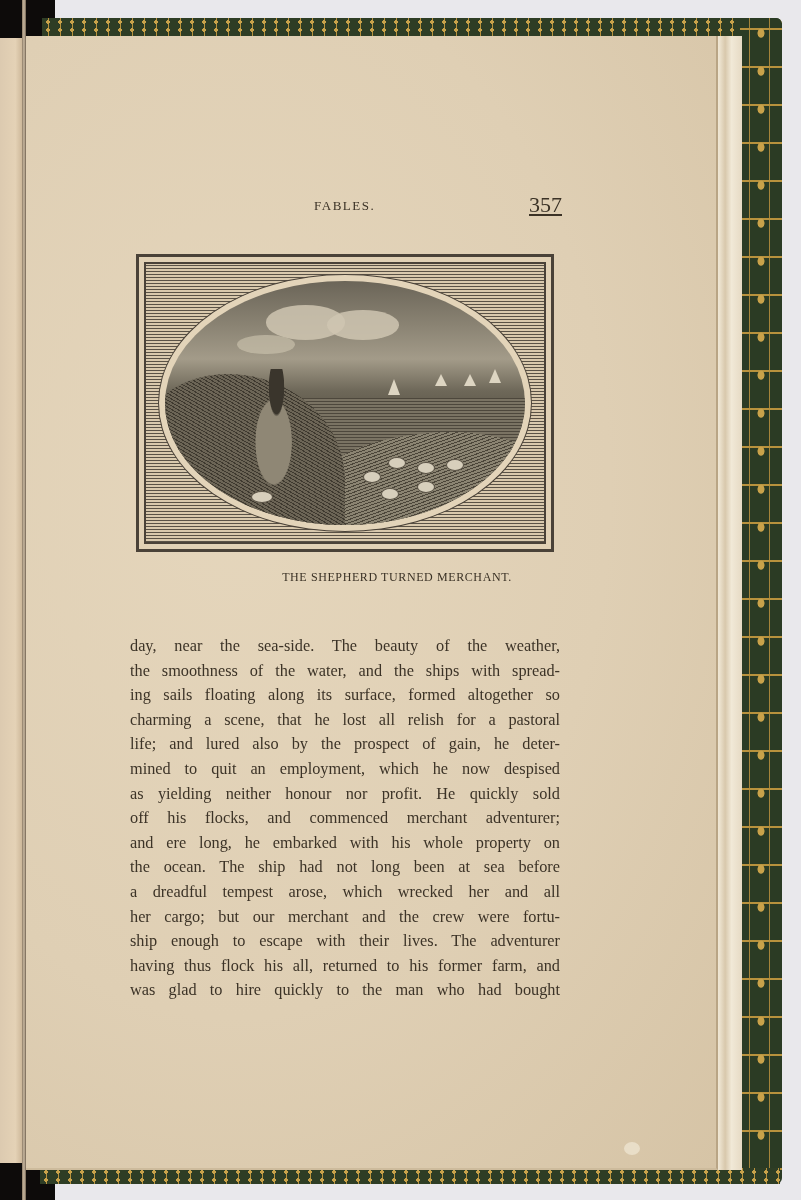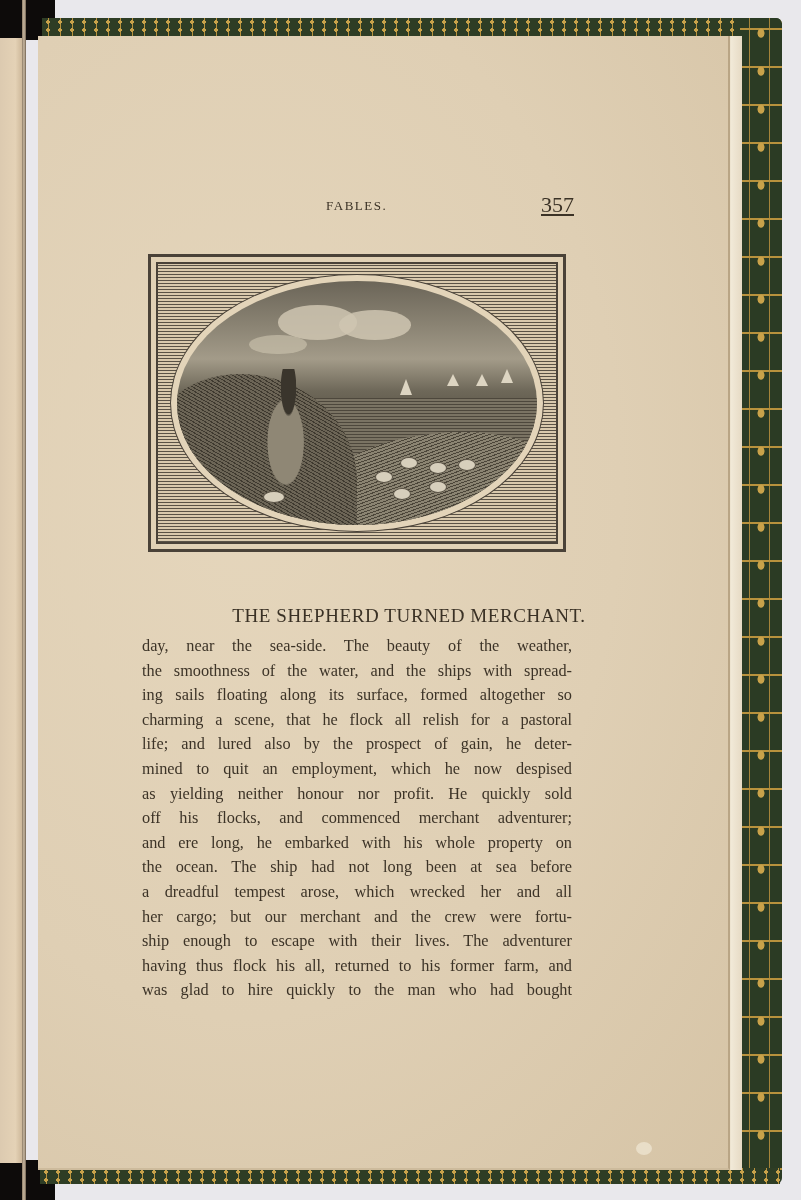--- a/index.html
+++ b/index.html
@@ -46,21 +46,20 @@
     
     .edge-a { position:absolute; left:700px; top:36px; width:42px; height:1134px;
       background: linear-gradient(90deg,#c9b79c 0%, #e8dcc6 20%, #efe6d3 45%, #d8c8ac 60%, #f1e9d7 75%, #e6dac4 100%); }
     
     .page {
       position:absolute; left:26px; top:36px; width:690px; height:1132px;
       background:
         radial-gradient(ellipse at 30% 40%, #e5d6bc 0%, #dfcfb4 55%, #d6c4a6 100%);
       border-right:2px solid #b9a585;
       border-bottom:2px solid #cdbb9c;
-      margin-left:12px;
     }
     .running-head {
       position:absolute; left:288px; top:162px; font-size:13px; letter-spacing:1.5px; color:#3b3226;
     }
     .page-number {
       position:absolute; left:503px; top:156px; font-size:22px; color:#3b3226;text-decoration:underline;
     }
     
     .plate {
       position:absolute; left:110px; top:218px; width:418px; height:298px;
@@ -85,22 +84,22 @@
     .hill-left { position:absolute; left:-10%; top:38%; width:60%; height:80%; border-radius:50% 60% 0 0;
       background: repeating-linear-gradient(30deg, #3e392f 0 1px, #6c6556 1px 3px); }
     .hill-right { position:absolute; right:-8%; top:62%; width:70%; height:50%; border-radius:60% 40% 0 0;
       background: repeating-linear-gradient(-20deg, #4b4539 0 1px, #8b8472 1px 3px); }
     .sheep { position:absolute; width:16px; height:10px; border-radius:50%; background:#d7cfbc; border:1px solid #5a5346; }
     .ship { position:absolute; width:0; height:0; border-left:6px solid transparent; border-right:6px solid transparent; border-bottom:16px solid #ddd5c2; }
     .shepherd { position:absolute; left:23%; top:36%; width:16%; height:50%;
       background: radial-gradient(ellipse at 50% 15%, #3a352c 0 18%, transparent 20%),
                   radial-gradient(ellipse at 45% 60%, #8f8775 0 40%, transparent 42%); }
     .title {
-      position:absolute; left:0; width:742px; top:569px; text-align:center;
-      font-size:19px; letter-spacing:0.6px; color:#3a3125;
+      position:absolute; left:0; width:742px; top:534px; text-align:center;
+      font-size:12px; letter-spacing:0.6px; color:#3a3125;
     }
     .body-text {
       position:absolute; left:104px; top:598px; width:430px;
       font-size:16.3px; line-height:24.6px; color:#3c3327; text-align:justify;
     }
     .body-text .line { display:block; text-align-last: justify; white-space:nowrap; }
     .body-text .line.indent { text-indent:16px; }
     .spot { position:absolute; left:598px; top:1106px; width:16px; height:13px; border-radius:50%; background:#ede3d0; opacity:.8; }
   </style>
 </head>
@@ -146,21 +145,21 @@
       </div>
     </div>
   </div>
 
   <div class="title">THE SHEPHERD TURNED MERCHANT.</div>
 
   <div class="body-text">
     <span class="line">day, near the sea-side.  The beauty of the weather,</span>
     <span class="line">the smoothness of the water, and the ships with spread-</span>
     <span class="line">ing sails floating along its surface, formed altogether so</span>
-    <span class="line">charming a scene, that he flock all relish for a pastoral</span>
+    <span class="line">charming a scene, that he lost all relish for a pastoral</span>
     <span class="line">life; and lured also by the prospect of gain, he deter-</span>
     <span class="line">mined to quit an employment, which he now despised</span>
     <span class="line">as yielding neither honour nor profit.  He quickly sold</span>
     <span class="line">off his flocks, and commenced merchant adventurer;</span>
     <span class="line">and ere long, he embarked with his whole property on</span>
     <span class="line">the ocean.  The ship had not long been at sea before</span>
     <span class="line">a dreadful tempest arose, which wrecked her and all</span>
     <span class="line">her cargo; but our merchant and the crew were fortu-</span>
     <span class="line">ship enough to escape with their lives.  The adventurer</span>
     <span class="line">having thus flock his all, returned to his former farm, and</span>

